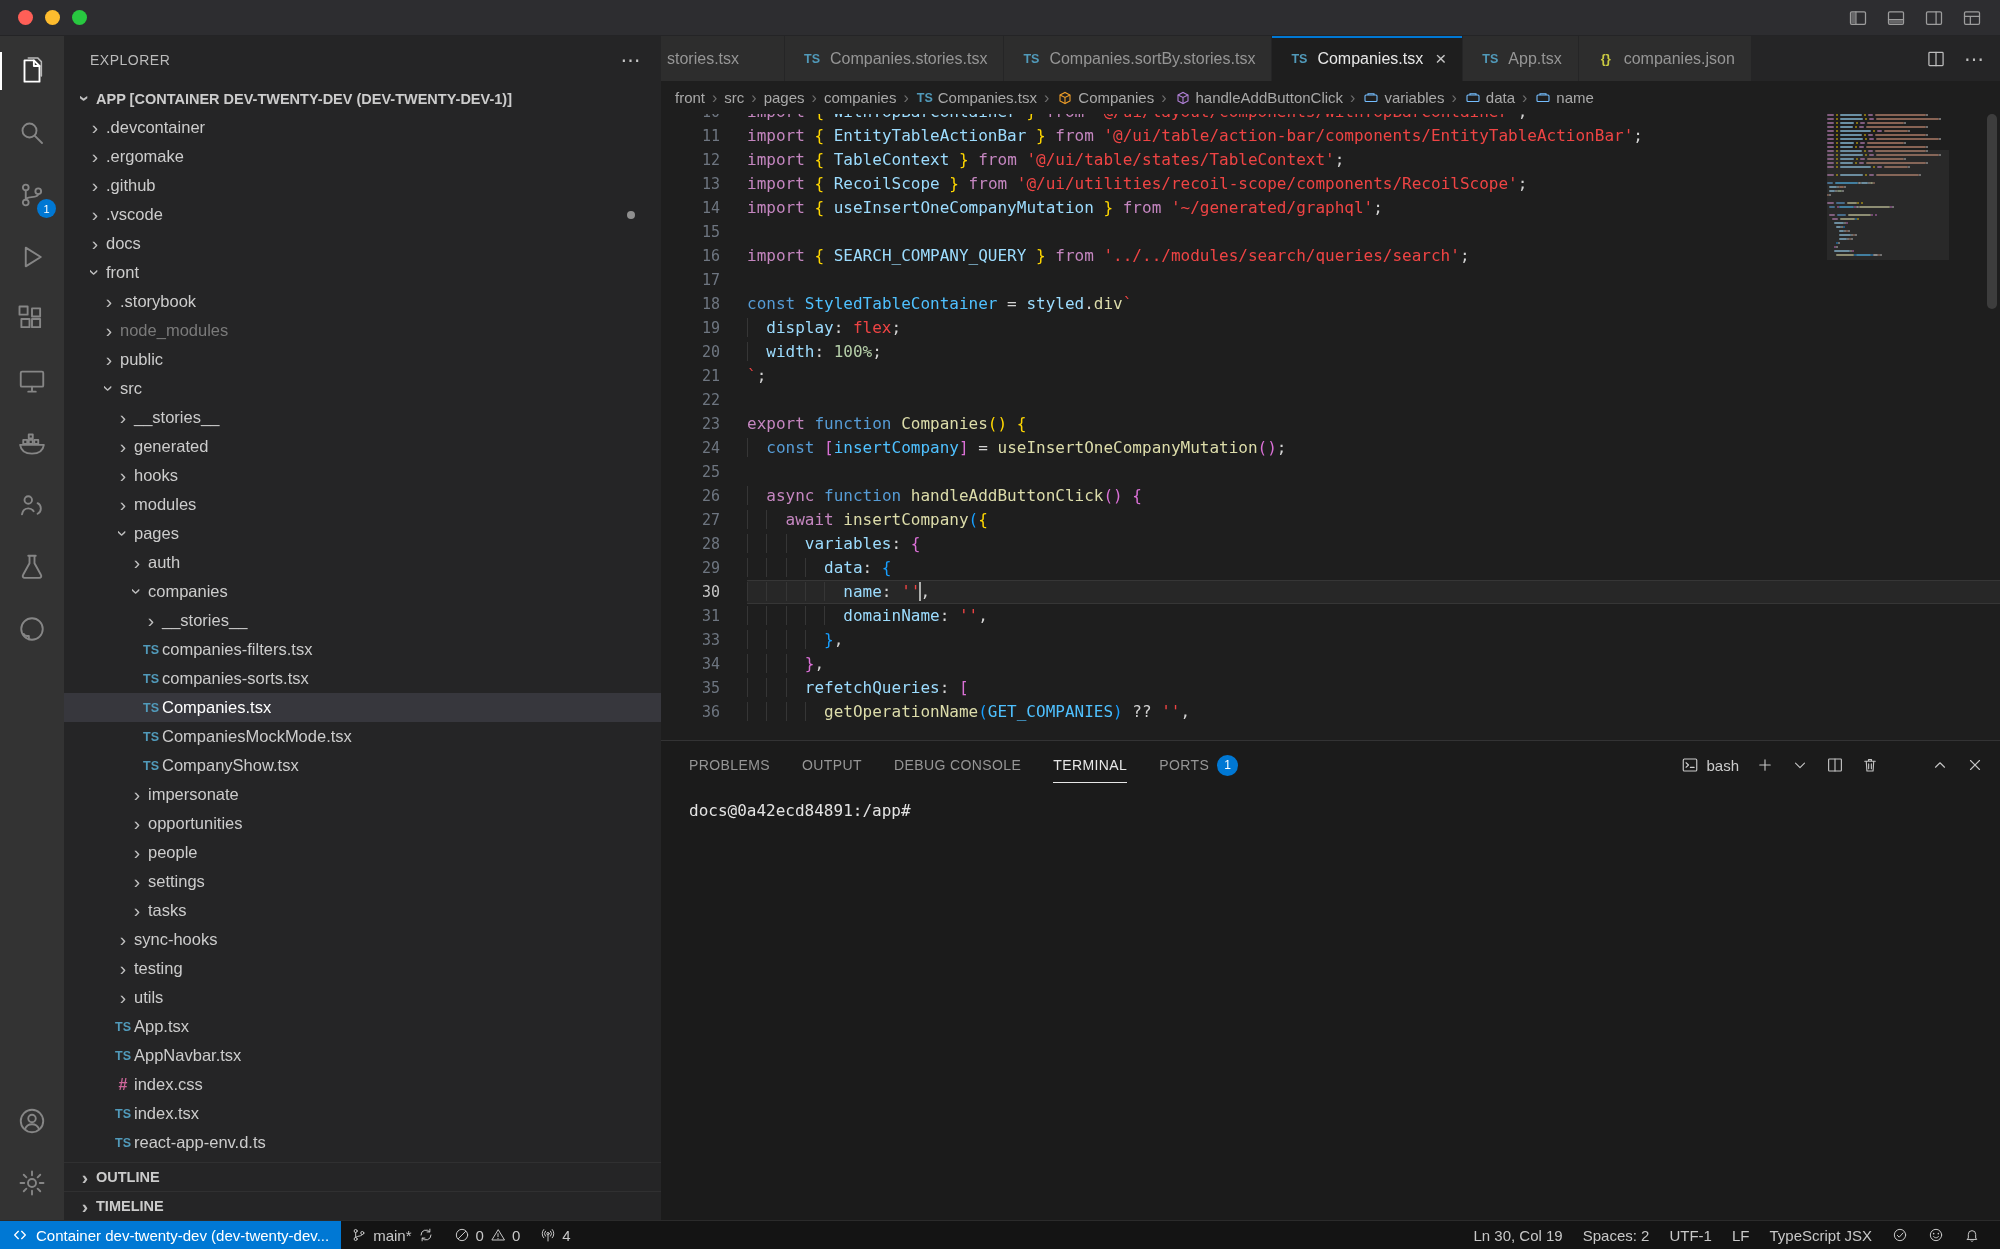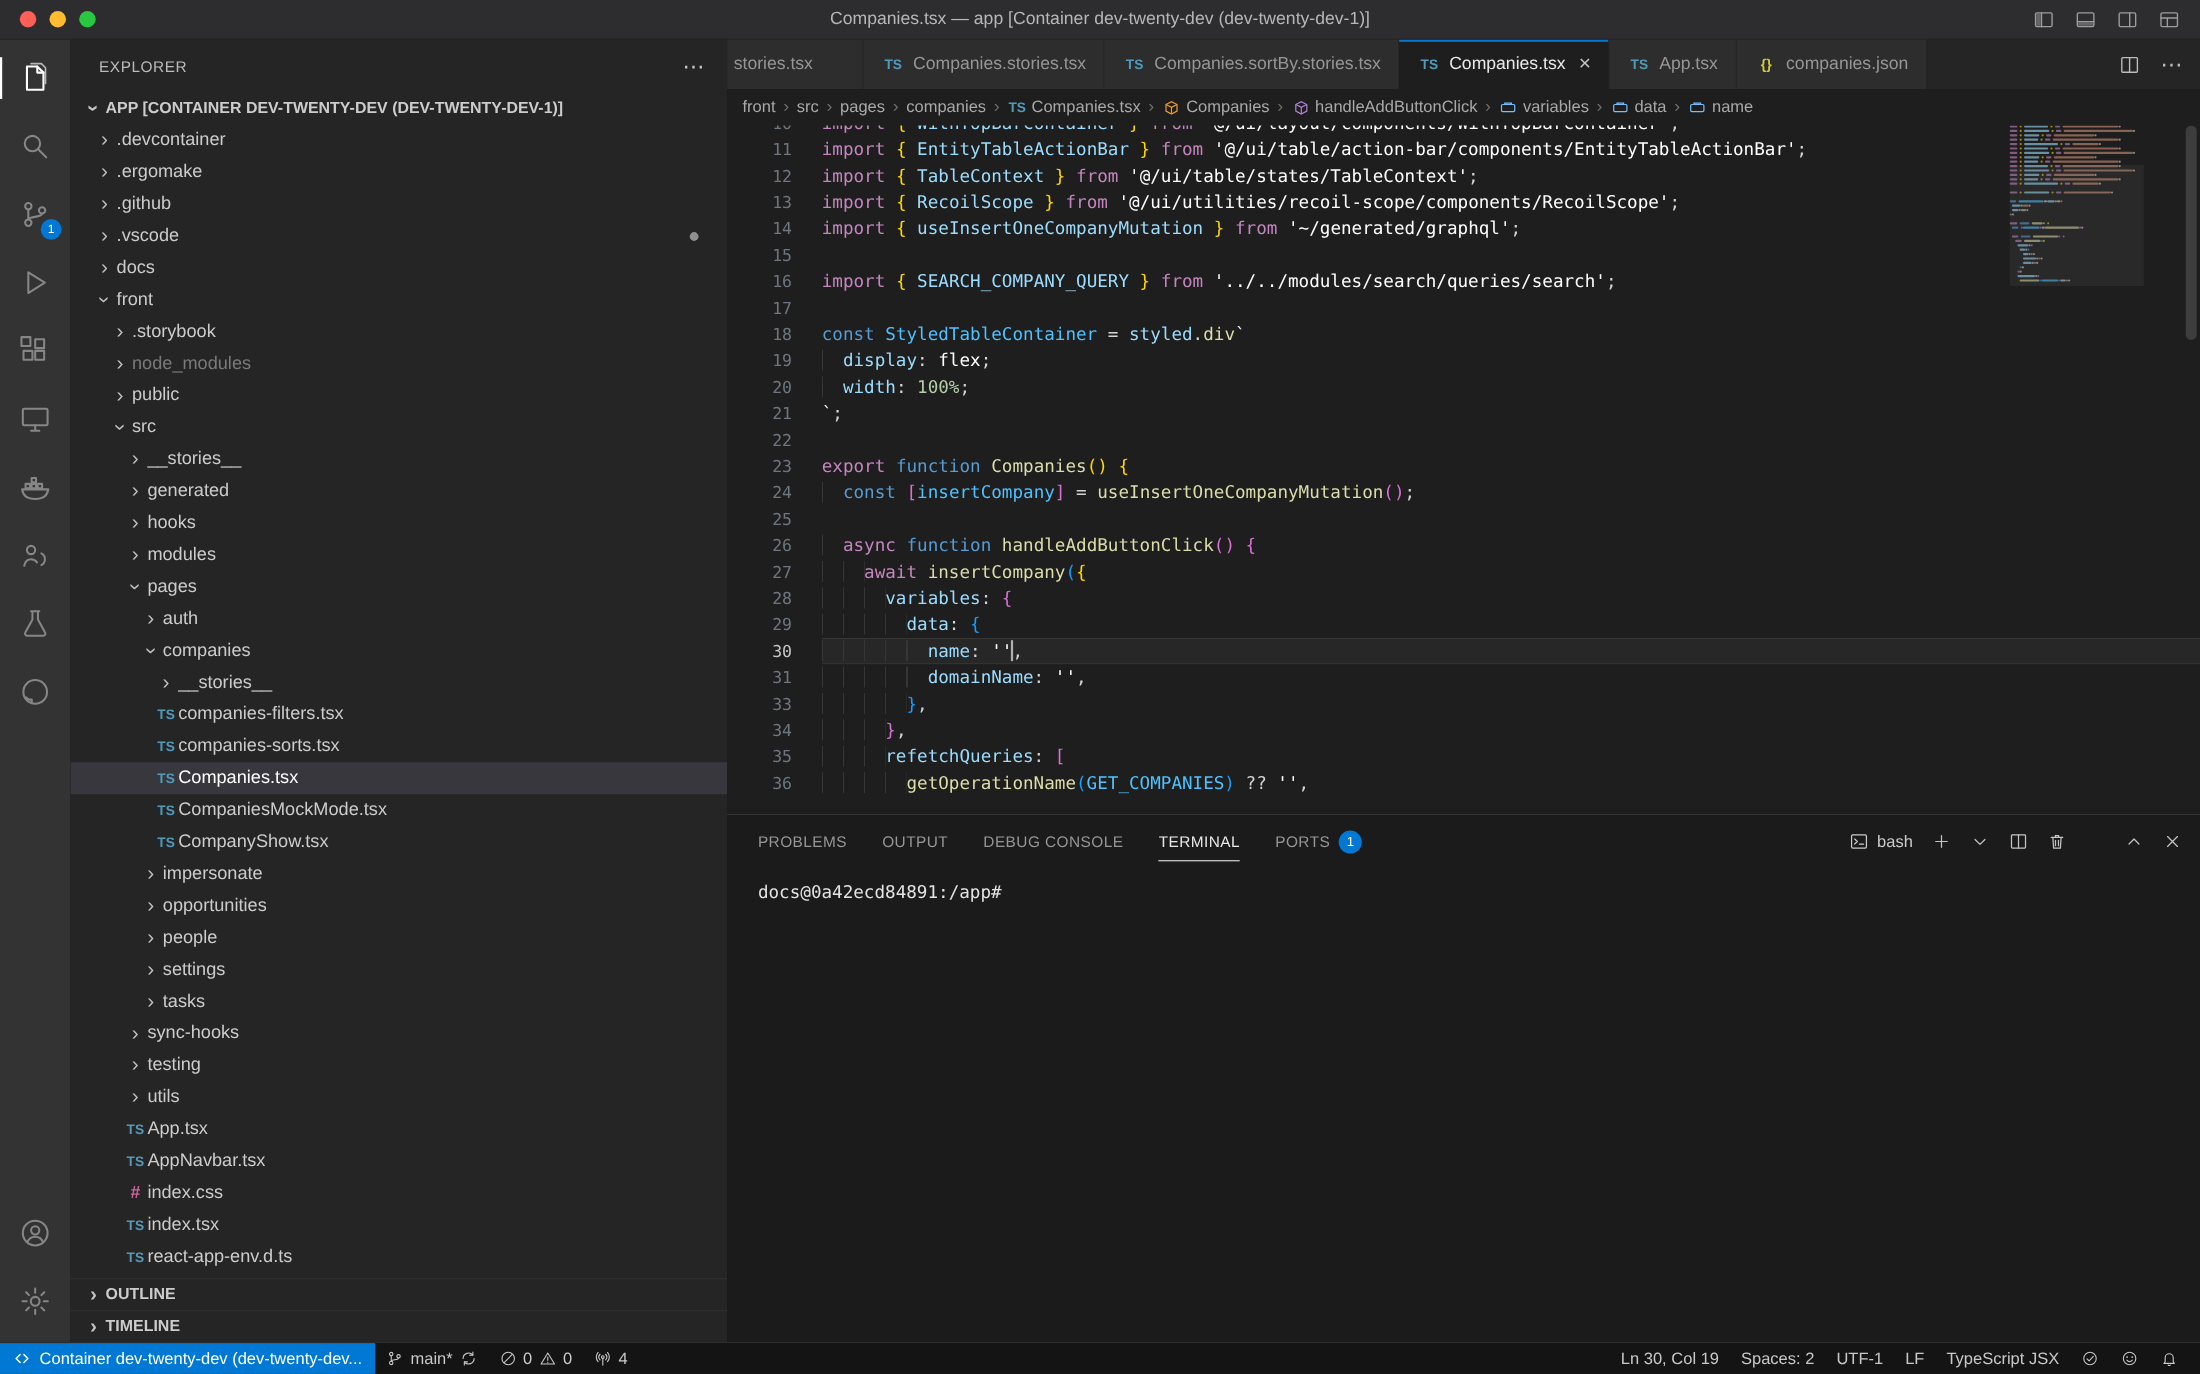--- a/index.html
+++ b/index.html
@@ -67,21 +67,21 @@
 
   
   .editor { flex:1; position:relative; overflow:hidden; }
   .code { position:absolute; top:-14px; left:0; right:0; font-family:"DejaVu Sans Mono", monospace; font-size:16px; }
   .cline { display:flex; height:24px; line-height:24px; white-space:pre; }
   .gutter { width:86px; flex:none; text-align:right; padding-right:27px; color:#6e7681; font-size:15px; user-select:none; }
   .gutter.curnum { color:#c6c6c6; }
   .lcontent { flex:1; min-width:0; }
   .lcontent.current { background:rgba(255,255,255,.045); box-shadow:inset 0 1px 0 rgba(255,255,255,.07), inset 0 -1px 0 rgba(255,255,255,.07); }
   .tk-k { color:#C586C0; } .tk-d { color:#569CD6; } .tk-v { color:#9CDCFE; }
-  .tk-f { color:#DCDCAA; } .tk-s { color:#ffffff; } .tk-n { color:#B5CEA8; }
+  .tk-f { color:#DCDCAA; } .tk-s { color:#ef4444; } .tk-n { color:#B5CEA8; }
   .tk-t { color:#4FC1FF; } .tk-p { color:#D4D4D4; }
   .tk-b1 { color:#FFD700; } .tk-b2 { color:#DA70D6; } .tk-b3 { color:#179FFF; }
   .indent { background:repeating-linear-gradient(to right, #363636 0, #363636 1px, transparent 1px, transparent 2ch); }
   .cursor { display:inline-block; width:2px; height:19px; background:#aeafad; vertical-align:middle; margin:0 -1px 0 -1px; transform:translateY(-1px); }
 
   
   .minimap { position:absolute; top:0; right:51px; width:122px; pointer-events:none; }
   .mm-row { height:2px; margin-bottom:2px; display:flex; }
   .mm-row span { height:2px; display:inline-block; border-radius:1px; }
   .mm-slider { position:absolute; right:51px; top:36px; width:122px; height:110px; background:rgba(121,121,121,.12); }
@@ -109,21 +109,20 @@
 </style>
 </head>
 <body>
 
 <div class="titlebar">
   <div class="traffic">
     <span class="tl" id="tl-close" style="background: rgb(255, 95, 87);"></span>
     <span class="tl" id="tl-min" style="background: rgb(254, 188, 46);"></span>
     <span class="tl" id="tl-zoom" style="background: rgb(40, 200, 64);"></span>
   </div>
-  <div class="win-title">Companies.tsx — app [Container dev-twenty-dev (dev-twenty-dev-1)]</div>
   <div class="title-actions" id="title-actions">
       <span class="ticon">
         <svg viewBox="0 0 24 24" width="100%" height="100%" fill="none" stroke="currentColor" stroke-width="1.5" stroke-linecap="round" stroke-linejoin="round">
           <rect x="3" y="4.5" width="18" height="15" rx="1.5"></rect>
           <path d="M9.5 4.5v15"></path>
           <path d="M4 5.5h4.5v13H4z" fill="currentColor" stroke="none" opacity=".5"></path>
         </svg>
       </span>
       <span class="ticon">
         <svg viewBox="0 0 24 24" width="100%" height="100%" fill="none" stroke="currentColor" stroke-width="1.5" stroke-linecap="round" stroke-linejoin="round">

